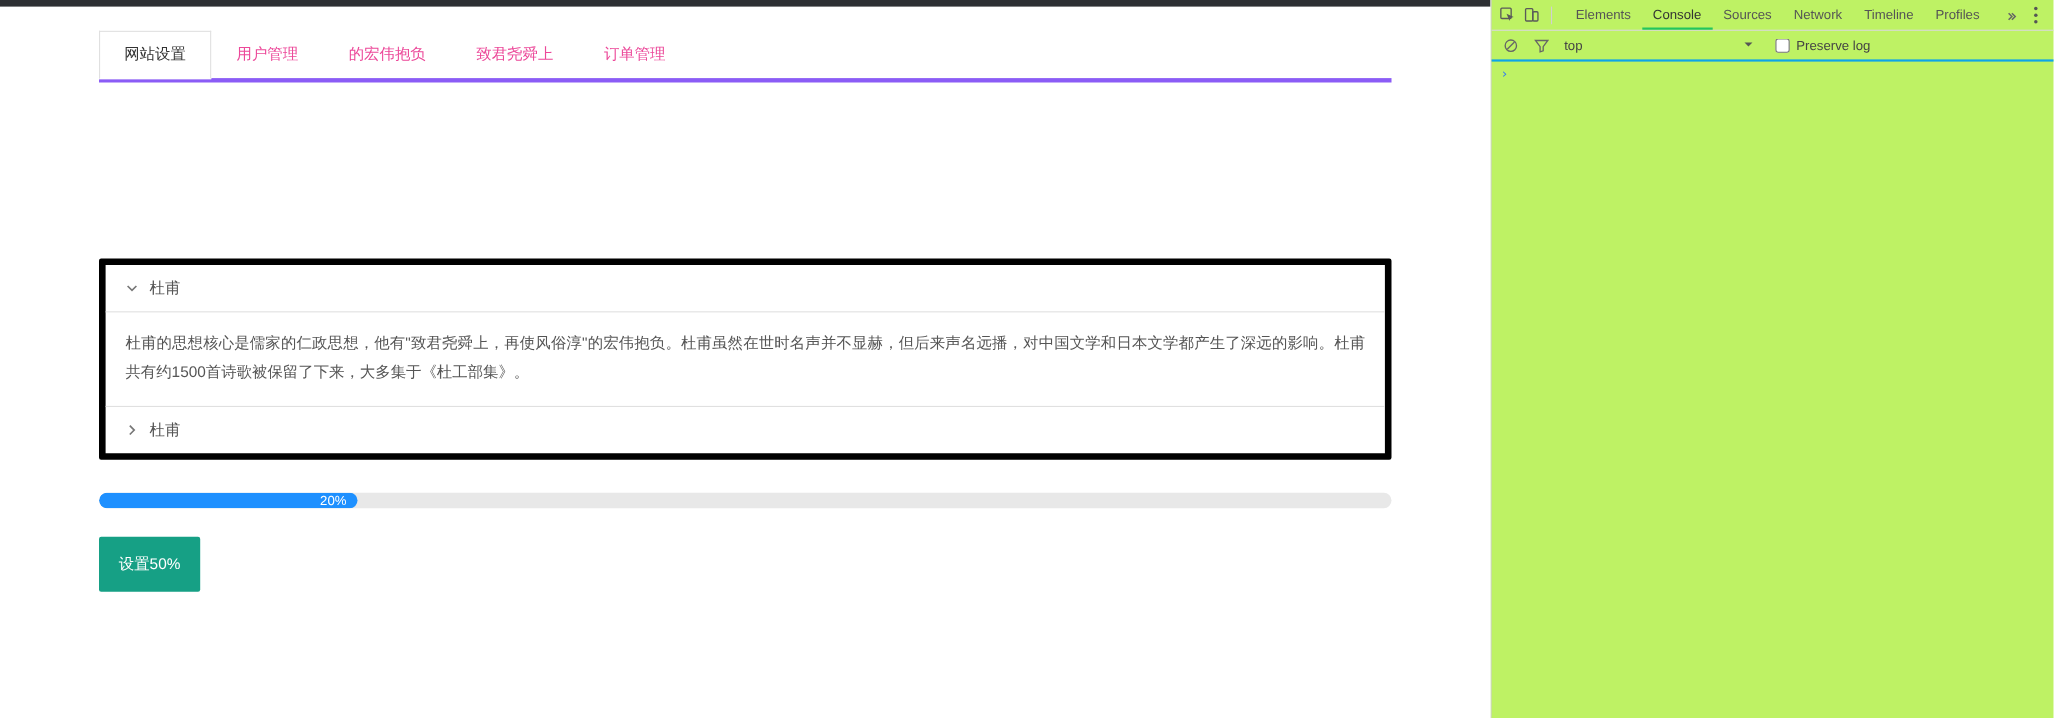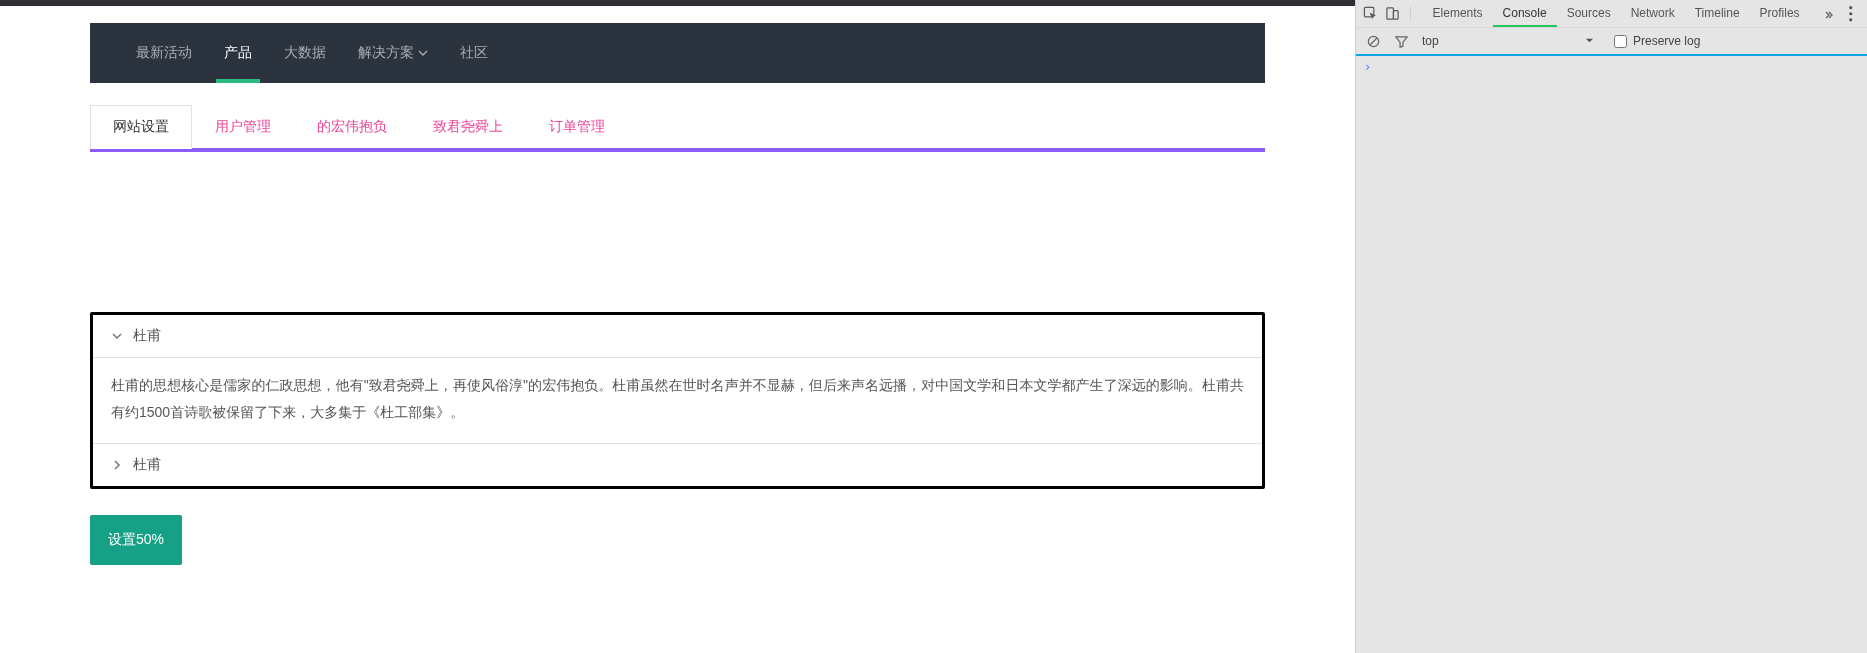--- a/index.html
+++ b/index.html
@@ -16,21 +16,21 @@
   .page-area {
     flex: 1 1 auto;
     position: relative;
     background: #fff;
     overflow: hidden;
   }
   .devtools {
     width: 512px;
     flex: 0 0 512px;
     border-left: 1px solid #d0d0d0;
-    background: #e5e5e5;
+    background: #bef264;
     display: flex;
     flex-direction: column;
     font-family: "Segoe UI", Arial, sans-serif;
     font-size: 12px;
     color: #333;
   }
 
   
   .top-strip {
     height: 6px;
@@ -105,21 +105,21 @@
     margin-bottom: -1px;
     background: #fff;
     color: #333;
   }
 
   
   .accordion-wrapper {
     margin-top: 160px;
   }
   .accordion {
-    border: 3px solid #000000;
+    border: 6px solid #000000;
     border-radius: 2px;
   }
   .acc-item + .acc-item { border-top: 1px solid #e0e0e0; }
   .acc-header {
     display: flex;
     align-items: center;
     gap: 10px;
     padding: 12px 18px;
     cursor: pointer;
     color: #555;
@@ -247,44 +247,20 @@
 </head>
 <body>
 
 <div class="viewport">
 
   <div class="page-area">
     <div class="top-strip"></div>
     <div class="page-inner">
 
       
-      <nav class="navbar">
-        <div class="navbar-items">
-          <div class="nav-item">
-            <span>最新活动</span>
-          </div>
-          <div class="nav-item active">
-            <span>产品</span>
-          </div>
-          <div class="nav-item">
-            <span>大数据</span>
-          </div>
-          <div class="nav-item">
-            <span>解决方案</span>
-            <span class="nav-caret">
-              <svg viewBox="0 0 10 10">
-                  <path d="M1 3 L5 7 L9 3" fill="none" stroke="#a8adb3" stroke-width="1.4"></path>
-                </svg>
-            </span>
-          </div>
-          <div class="nav-item">
-            <span>社区</span>
-          </div>
-        </div>
-      </nav>
 
       
       <div class="sub-tabs">
         <div class="sub-tab active">
           <span>网站设置</span>
         </div>
         <div class="sub-tab">
           <span>用户管理</span>
         </div>
         <div class="sub-tab">
@@ -325,20 +301,25 @@
                   </svg>
               </span>
               <span>杜甫</span>
             </div>
           </div>
 
         </div>
       </div>
 
       
+      <div class="progress">
+        <div class="progress-bar" style="width:20%;">
+          <span>20%</span>
+        </div>
+      </div>
 
       
       <button class="btn">
         <span>设置50%</span>
       </button>
 
     </div>
   </div>
 
   <aside class="devtools">

